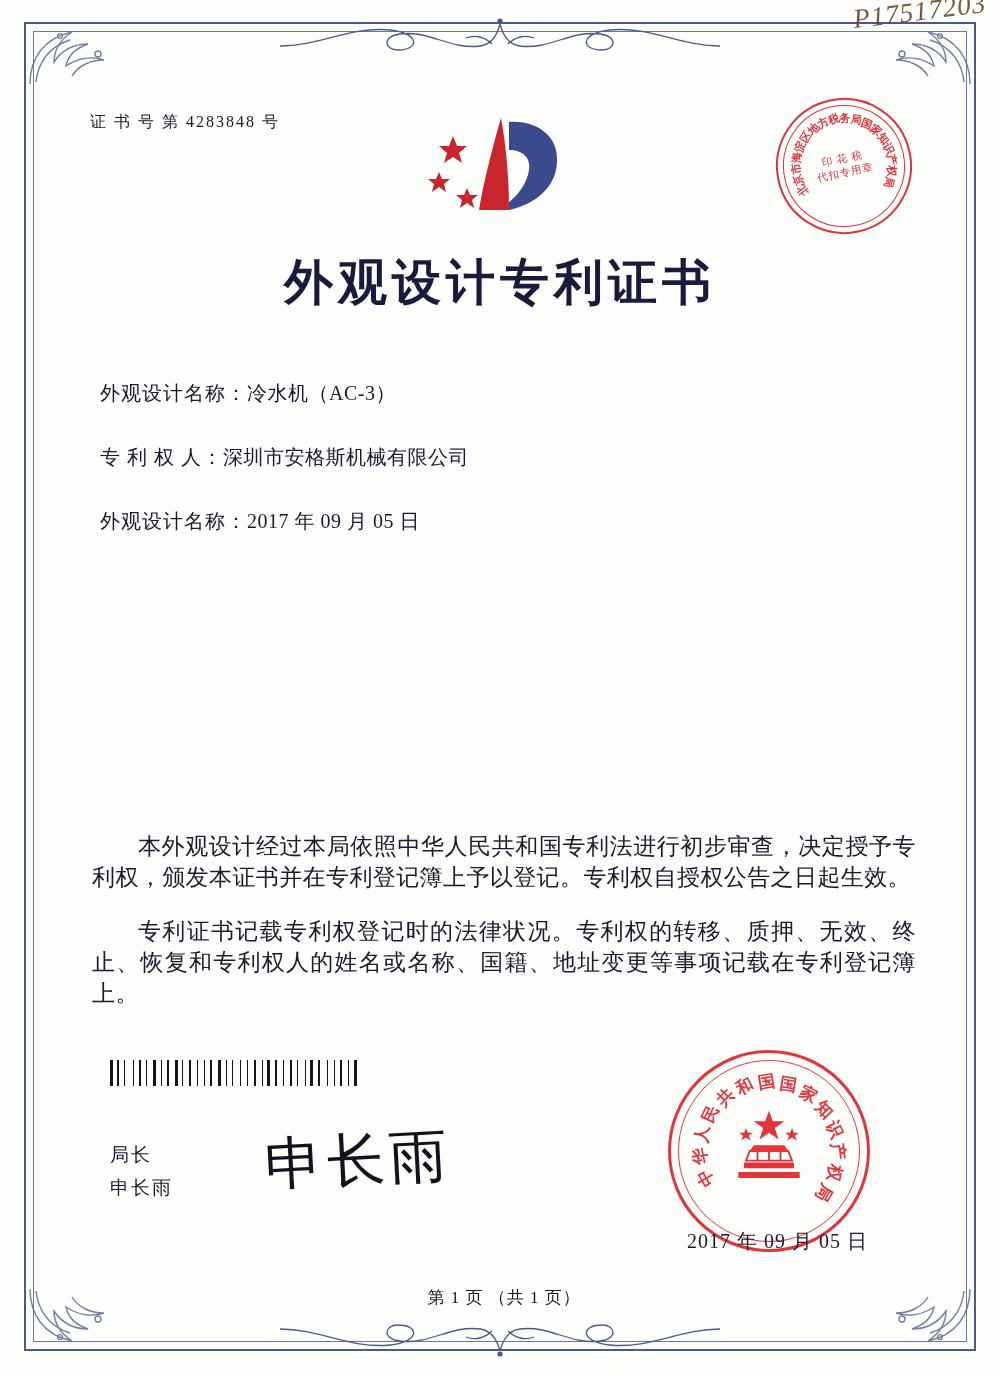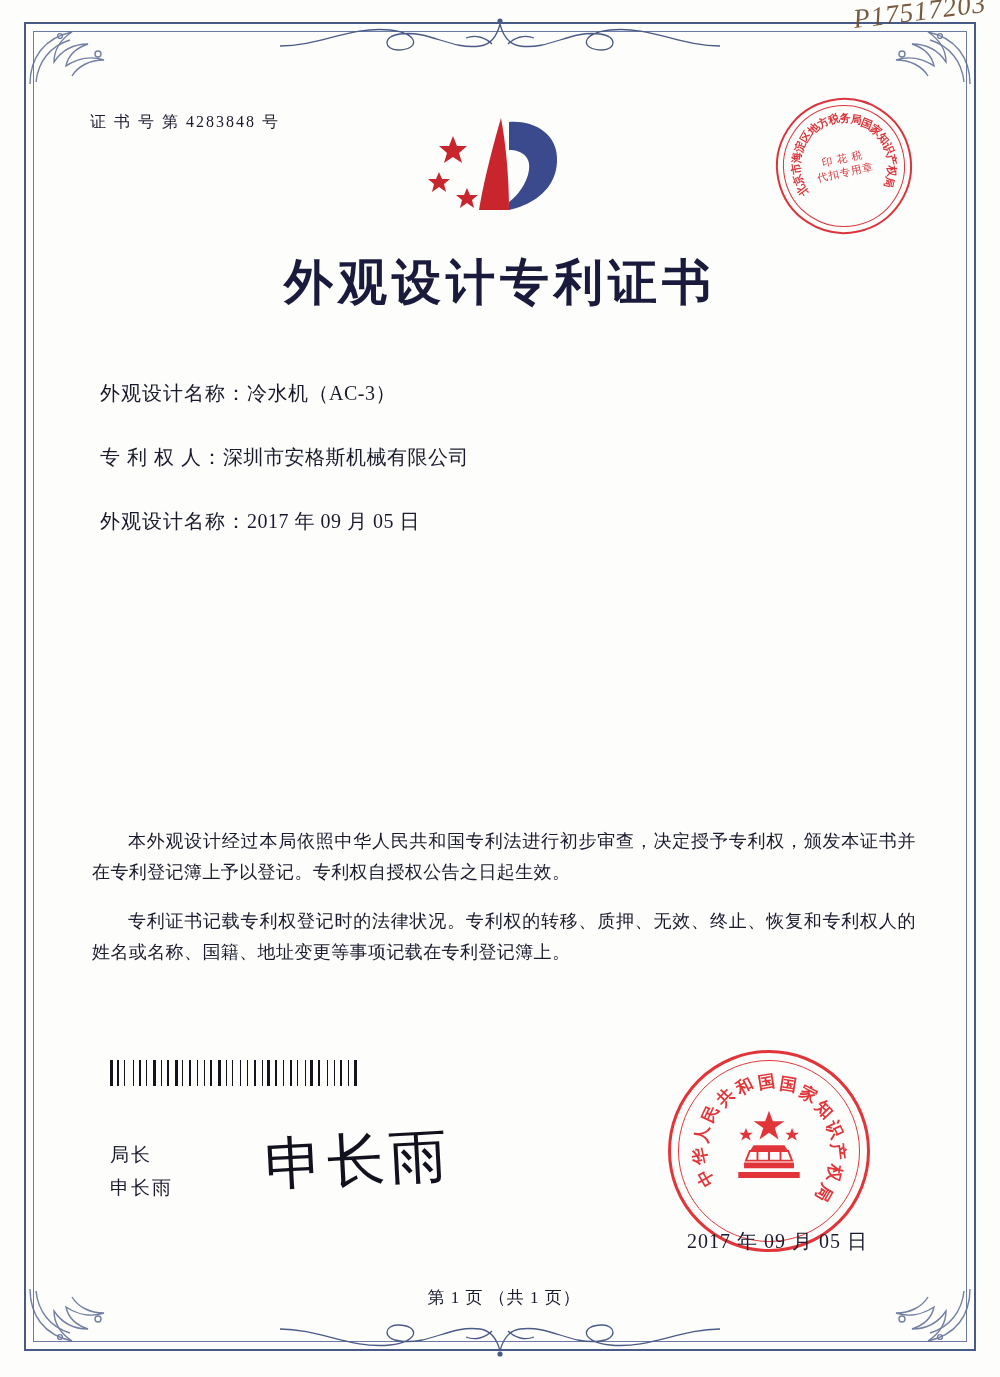--- a/index.html
+++ b/index.html
@@ -142,21 +142,21 @@
   .field .val { letter-spacing: .5px; }
 
   
   .paras {
     position: absolute;
     left: 22px;
     right: 14px;
     top: 748px;
   }
   .para {
-    font-size: 18px;
+    font-size: 23px;
     line-height: 31px;
     text-indent: 2em;
     text-align: justify;
     letter-spacing: .4px;
   }
 
   
   .barcode {
     position: absolute;
     left: 40px;

